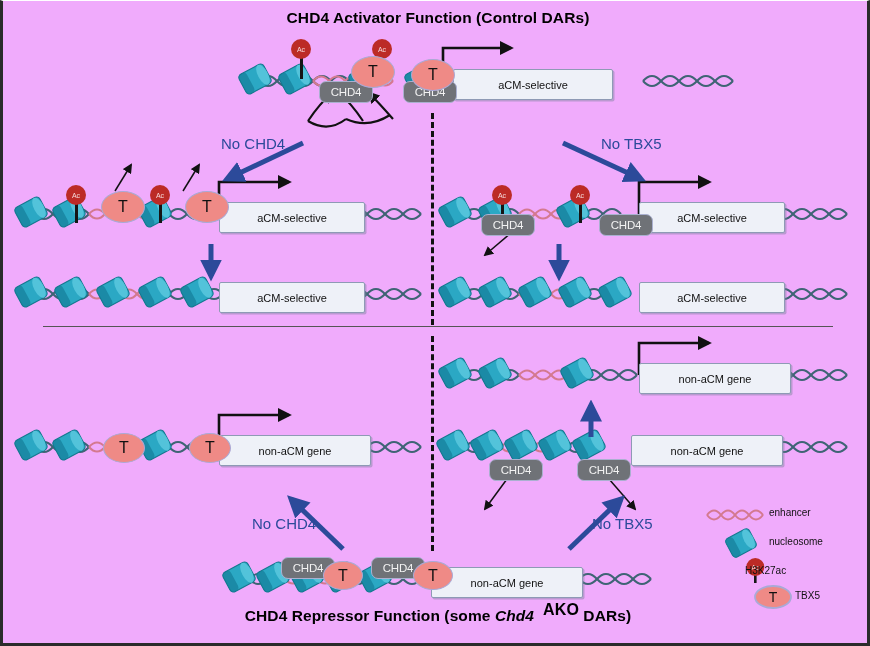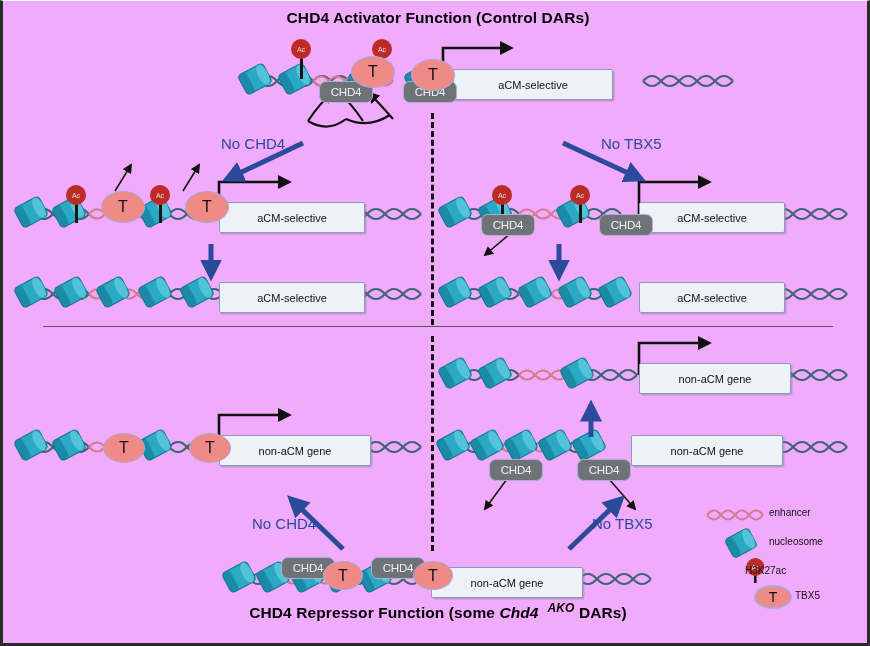--- a/index.html
+++ b/index.html
@@ -5,21 +5,21 @@
   html,body{margin:0;padding:0;background:#fff;}
   body{width:870px;height:646px;font-family:"Liberation Sans",sans-serif;overflow:hidden;}
   #figure{position:relative;width:870px;height:646px;background:#f0abfc;
           border-left:3px solid #2b2b2b;border-right:3px solid #2b2b2b;
           border-top:1px solid #ffffff;border-bottom:3px solid #2b2b2b;box-sizing:border-box;}
   .panel-title{position:absolute;left:0;width:870px;text-align:center;
                font-size:15.5px;font-weight:bold;color:#000;letter-spacing:.1px;}
   #title-top{top:8px;}
   #title-bottom{top:600px;}
   .ital{font-style:italic;}
-  .sup{font-size:12px;vertical-align:super;font-style:italic;font-weight:bold;margin-left:9px;}
+  .sup{font-size:16px;vertical-align:super;font-weight:bold;margin-left:9px;}
   .vdiv{position:absolute;border-left:3px dashed #111;height:0;}
   .hrule{position:absolute;height:0;border-top:1.5px solid #555;}
   .genebox{position:absolute;box-sizing:border-box;background:#eef1f8;
            border:1.6px solid #8e9ab5;border-radius:2px;height:31px;
            display:flex;align-items:center;justify-content:center;
            font-size:11px;color:#111;box-shadow:1.5px 1.5px 0 rgba(120,130,155,.45);}
   .chd4{position:absolute;background:#6f7277;border:1.6px solid #aab0d0;border-radius:7px;
         height:20px;display:flex;align-items:center;justify-content:center;
         font-size:11.5px;color:#f2f2f2;letter-spacing:-.2px;z-index:6;}
   .tbx5{position:absolute;background:#ef8a86;border:1.8px solid #a9a9d6;border-radius:50%;

